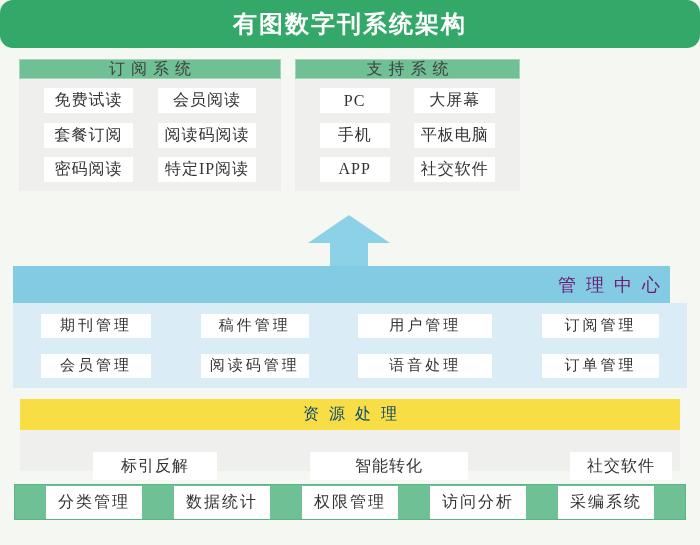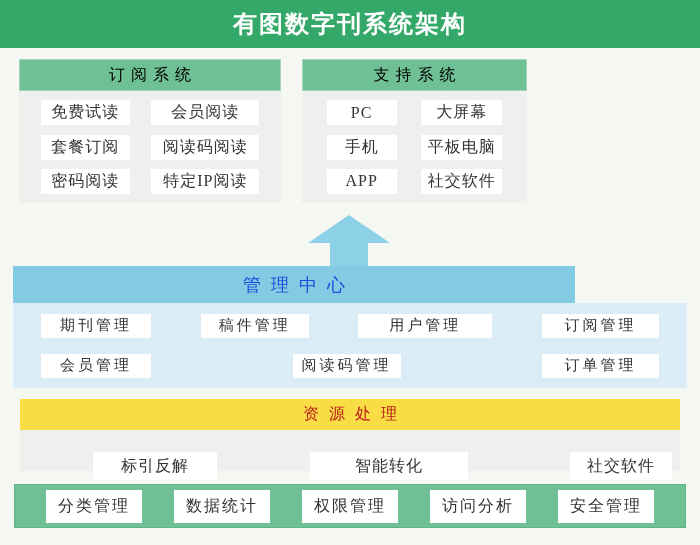--- a/index.html
+++ b/index.html
@@ -6,79 +6,79 @@
   .page{
     position:relative;width:700px;height:545px;overflow:hidden;
     background:var(--page-bg,#f5f7f3);
     font-family:"Liberation Serif","DejaVu Serif",serif;
     color:#333;
   }
   
   .title-bar{
     position:absolute;left:0;top:0;width:700px;height:48px;
     background:var(--title-bar,#34a868);
-    display:flex;align-items:center;justify-content:center;
+    display:flex;align-items:center;justify-content:center;border-radius:13px;
   }
   .title-bar span{color:#fff;font-size:24px;font-weight:bold;letter-spacing:2px;}
   
   .section{position:absolute;top:59px;}
   .sec-a{left:19px;width:262px;}
-  .sec-b{left:302px;width:225px;}
+  .sec-b{left:295px;width:225px;}
   .sec-c{left:532px;width:154px;}
   .sec-header{
-    height:32px;background:var(--section-header,#6fc195);
+    height:20px;background:var(--section-header,#6fc195);
     border:1px solid rgba(255,255,255,.35);box-sizing:border-box;
-    color:#000000;font-size:16px;letter-spacing:6px;text-indent:6px;
+    color:#404040;font-size:16px;letter-spacing:6px;text-indent:6px;
     display:flex;align-items:center;justify-content:center;
   }
   .sec-body{
     background:var(--section-body,#efefee);height:112px;
     display:flex;flex-direction:column;justify-content:space-evenly;
   }
   .row{display:flex;justify-content:space-evenly;align-items:center;}
   .box{
     background:#fff;height:25px;
     display:flex;align-items:center;justify-content:center;
     font-size:16px;letter-spacing:1px;color:#333;
   }
-  .bw89{width:89px}.bw98{width:108px}.bw70{width:70px}.bw81{width:81px}.bw125{width:125px}
+  .bw89{width:89px}.bw98{width:98px}.bw70{width:70px}.bw81{width:81px}.bw125{width:125px}
   
   .arrow{position:absolute;left:300px;top:214px;}
   
   .blue-bar{
-    position:absolute;left:13px;top:266px;width:562px;height:37px;
+    position:absolute;left:13px;top:266px;width:657px;height:37px;
     background:var(--blue-bar,#82cbe3);
-    display:flex;align-items:center;justify-content:center;
-    color:#1d4ed8;font-size:18px;letter-spacing:10px;text-indent:10px;
+    display:flex;align-items:center;justify-content:flex-end;
+    color:#701a75;font-size:18px;letter-spacing:10px;text-indent:10px;
   }
   .blue-body{
     position:absolute;left:13px;top:303px;width:674px;height:85px;
     background:var(--blue-body,#daecf5);box-sizing:border-box;
     display:flex;flex-direction:column;justify-content:center;gap:16px;
     padding:8px 28px;
   }
   .blue-body .row{justify-content:space-between;}
   .blue-body .box{height:24px;font-size:15px;letter-spacing:3px;}
   .mw1{width:110px}.mw2{width:108px}.mw3{width:134px}.mw4{width:117px}
   
   .yellow-bar{
     position:absolute;left:20px;top:399px;width:660px;height:31px;
     background:var(--yellow-bar,#f8dd45);
     display:flex;align-items:center;justify-content:center;
-    color:#b91c1c;font-size:16px;letter-spacing:10px;text-indent:10px;
+    color:#0c4a6e;font-size:16px;letter-spacing:10px;text-indent:10px;
   }
   .yellow-body{
     position:absolute;left:20px;top:430px;width:660px;height:41px;
     background:var(--section-body,#efefee);
   }
   .yellow-body .box{position:absolute;top:22px;height:28px;font-size:16px;}
   .yb1{left:73px;width:124px}.yb2{left:290px;width:158px}.yb3{left:550px;width:102px}
   
   .green-strip{
-    position:absolute;left:14px;top:484px;width:672px;height:44px;
+    position:absolute;left:14px;top:484px;width:672px;height:36px;
     background:var(--bottom-green,#6fc195);
     border:1px solid rgba(90,180,130,.9);box-sizing:border-box;
     display:flex;align-items:center;justify-content:space-between;
     padding:0 31px;
   }
   .green-strip .box{width:96px;height:33px;font-size:16px;letter-spacing:2px;}
 </style>
 </head>
 <body>
 
@@ -135,34 +135,35 @@
   <div class="blue-body">
     <div class="row">
       <div class="box mw1">期刊管理</div>
       <div class="box mw2">稿件管理</div>
       <div class="box mw3">用户管理</div>
       <div class="box mw4">订阅管理</div>
     </div>
     <div class="row">
       <div class="box mw1">会员管理</div>
       <div class="box mw2">阅读码管理</div>
+      <div class="box mw3">语音处理</div>
       <div class="box mw4">订单管理</div>
     </div>
   </div>
 
   <div class="yellow-bar">
     <span>资源处理</span>
   </div>
   <div class="yellow-body">
     <div class="box yb1">标引反解</div>
     <div class="box yb2">智能转化</div>
     <div class="box yb3">社交软件</div>
   </div>
 
   <div class="green-strip">
     <div class="box">分类管理</div>
     <div class="box">数据统计</div>
     <div class="box">权限管理</div>
     <div class="box">访问分析</div>
-    <div class="box">安全管理</div>
+    <div class="box">采编系统</div>
   </div>
 
 </div>
 
 </body></html>

